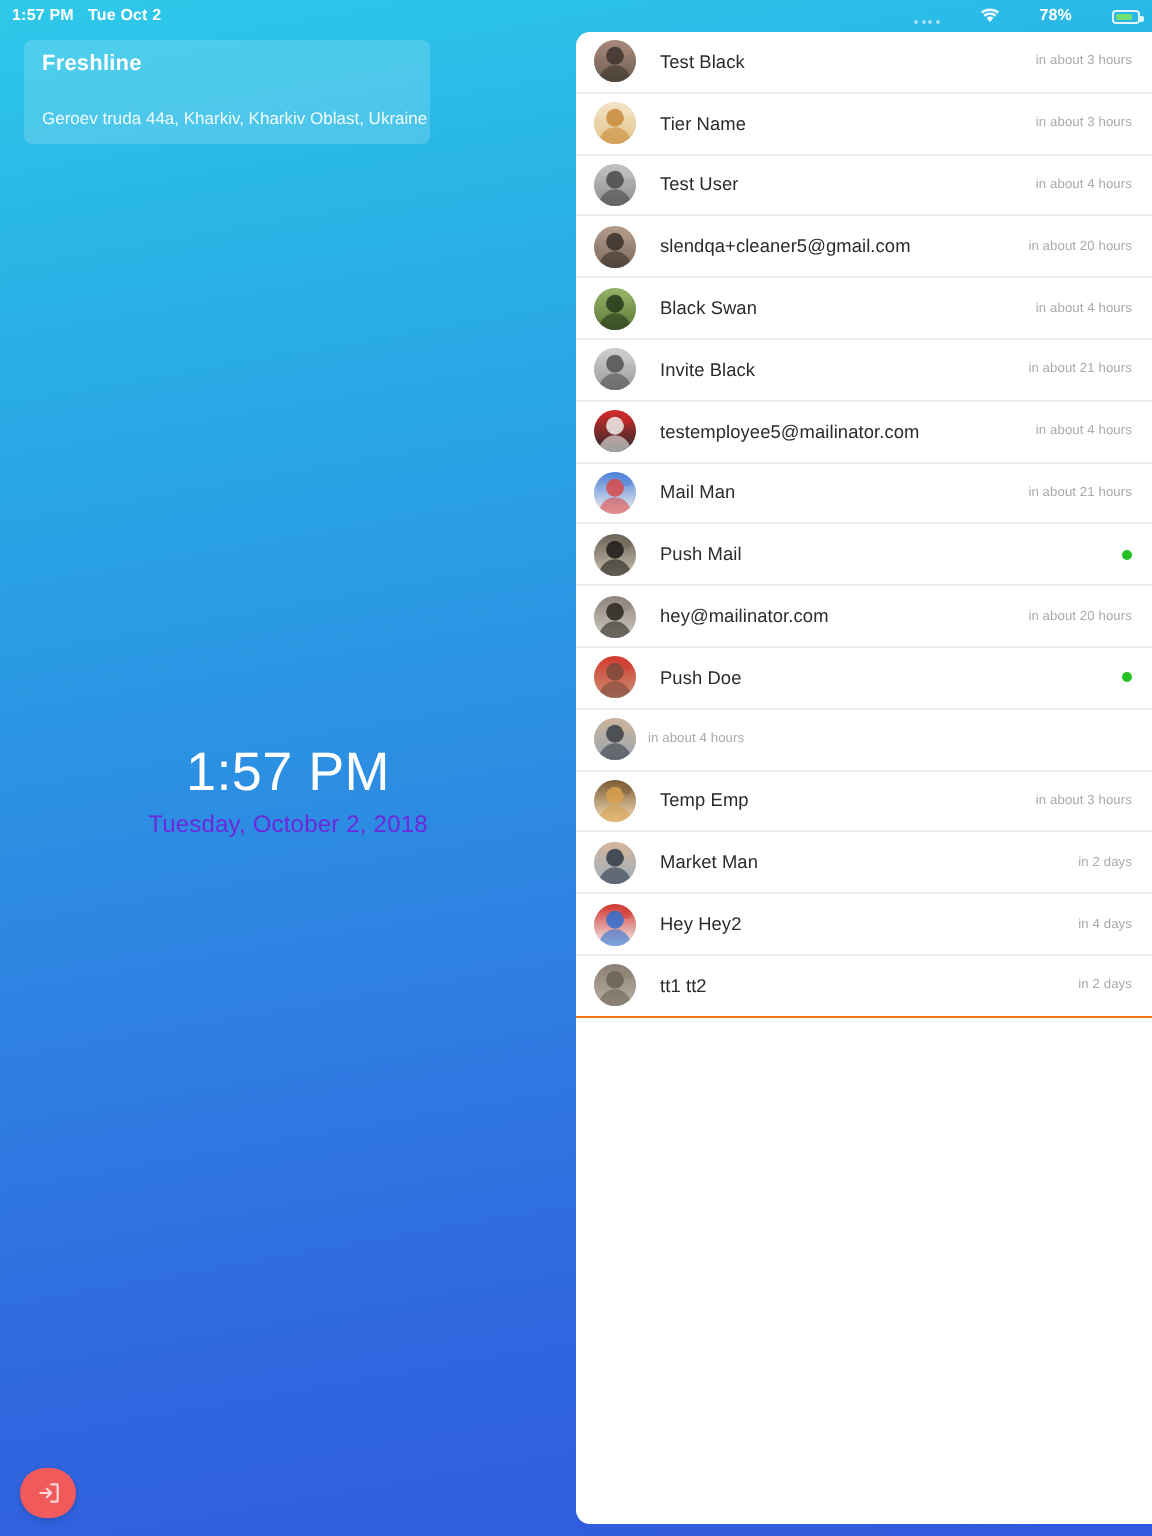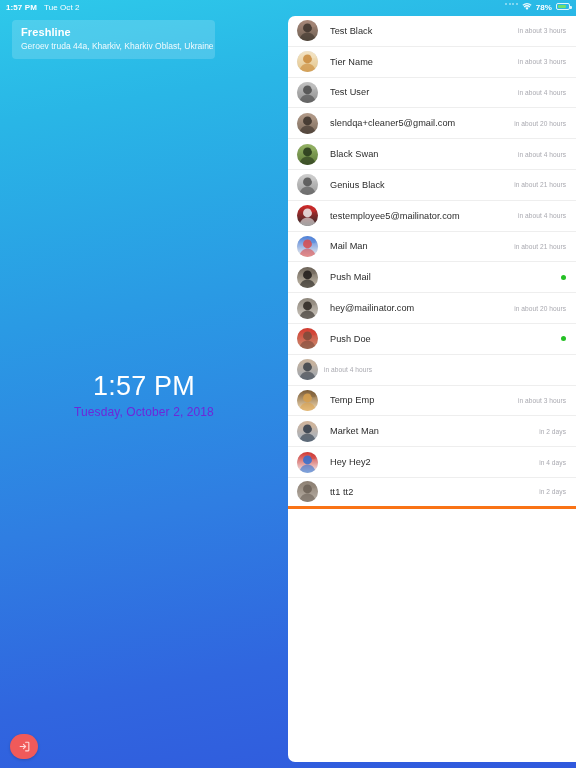--- a/index.html
+++ b/index.html
@@ -14,22 +14,22 @@
   
   .statusbar {
     position:absolute; top:0; left:0; width:576px; height:15px;
     display:flex; align-items:center;
     padding:0 6px;
     font-size:8px; color:#ffffff; font-weight:bold;
     letter-spacing:0.1px;
     z-index:40;
   }
   .sb-time { margin-right:7px; }
-  .sb-date { font-weight:normal; }
-  .sb-right { margin-left:auto; display:flex; align-items:flex-start; gap:4px; }
+  .sb-date { font-weight:bold; }
+  .sb-right { margin-left:auto; display:flex; align-items:flex-end; gap:20px; }
   .sb-dots { display:flex; gap:1.5px; align-items:center; }
   .sb-dots i { display:block; width:2px; height:2px; border-radius:50%; background:rgba(255,255,255,.55); }
   .wifi-ic { width:10px; height:8px; position:relative; }
   .wifi-ic svg { display:block; }
   .sb-batt-txt { font-size:8px; font-weight:bold; }
   .batt {
     width:14px; height:7px; border:1px solid rgba(255,255,255,.85);
     border-radius:2px; position:relative; padding:1px;
   }
   .batt::after {
@@ -47,21 +47,21 @@
     background:rgba(255,255,255,.16);
     border-radius:4px;
     padding:5px 9px 7px 9px;
   }
   .org-name {
     font-size:11px; font-weight:bold; color:#ffffff;
     line-height:14px; letter-spacing:.1px;
   }
   .org-addr {
     font-size:8.5px; color:rgba(255,255,255,.92);
-    line-height:12px; margin-top:1px; white-space:nowrap;
+    line-height:12px; margin-top:14px; white-space:nowrap;
   }
 
   .clock-wrap {
     position:absolute; left:0; top:370px; width:288px; text-align:center;
   }
   .clock-time {
     font-size:27px; color:#ffffff; font-weight:normal;
     line-height:32px; letter-spacing:.2px;
   }
   .clock-date {
@@ -89,21 +89,21 @@
     overflow:hidden;
   }
   .list { width:100%; }
   .row {
     height:30.8px;
     display:flex; align-items:center;
     padding:0 10px 0 9px;
     border-bottom:1px solid #eeeeee;
     cursor:pointer; position:relative;
   }
-  .row:last-child { border-bottom:3px solid #f97316;align-items:center; }
+  .row:last-child { border-bottom:1px solid #f97316;align-items:center; }
   .avatar {
     width:21px; height:21px; border-radius:50%;
     flex:0 0 21px; overflow:hidden; position:relative;
     background:#d8d8d8;
   }
   .avatar svg { display:block; width:21px; height:21px; }
   .row-name {
     margin-left:12px;
     font-size:9.2px; color:#2b2b2b;
     letter-spacing:.05px;
@@ -270,21 +270,21 @@
         <stop offset="0%" stop-color="#cfcfcf"></stop>
         <stop offset="100%" stop-color="#9a9a9a"></stop>
       </linearGradient>
     </defs>
     <rect width="40" height="40" fill="url(#g5)"></rect>
     <circle cx="20" cy="15" r="8.5" fill="#515151" opacity=".85"></circle>
     <path d="M4 40 C6 28 14 24 20 24 C26 24 34 28 36 40 Z" fill="#515151" opacity=".6"></path>
     <circle cx="31" cy="9" r="5" fill="#cfcfcf" opacity=".45"></circle>
   </svg>
         </div>
-        <div class="row-name">Genius Black</div>
+        <div class="row-name">Invite Black</div>
         <div class="row-meta">in about 21 hours</div>
       </div>
       <div class="row">
         <div class="avatar">
   <svg viewBox="0 0 40 40" preserveAspectRatio="xMidYMid slice">
     <defs>
       <linearGradient id="g6" x1="0" y1="0" x2="0" y2="1">
         <stop offset="0%" stop-color="#d62a2a"></stop>
         <stop offset="100%" stop-color="#2b2b2b"></stop>
       </linearGradient>

